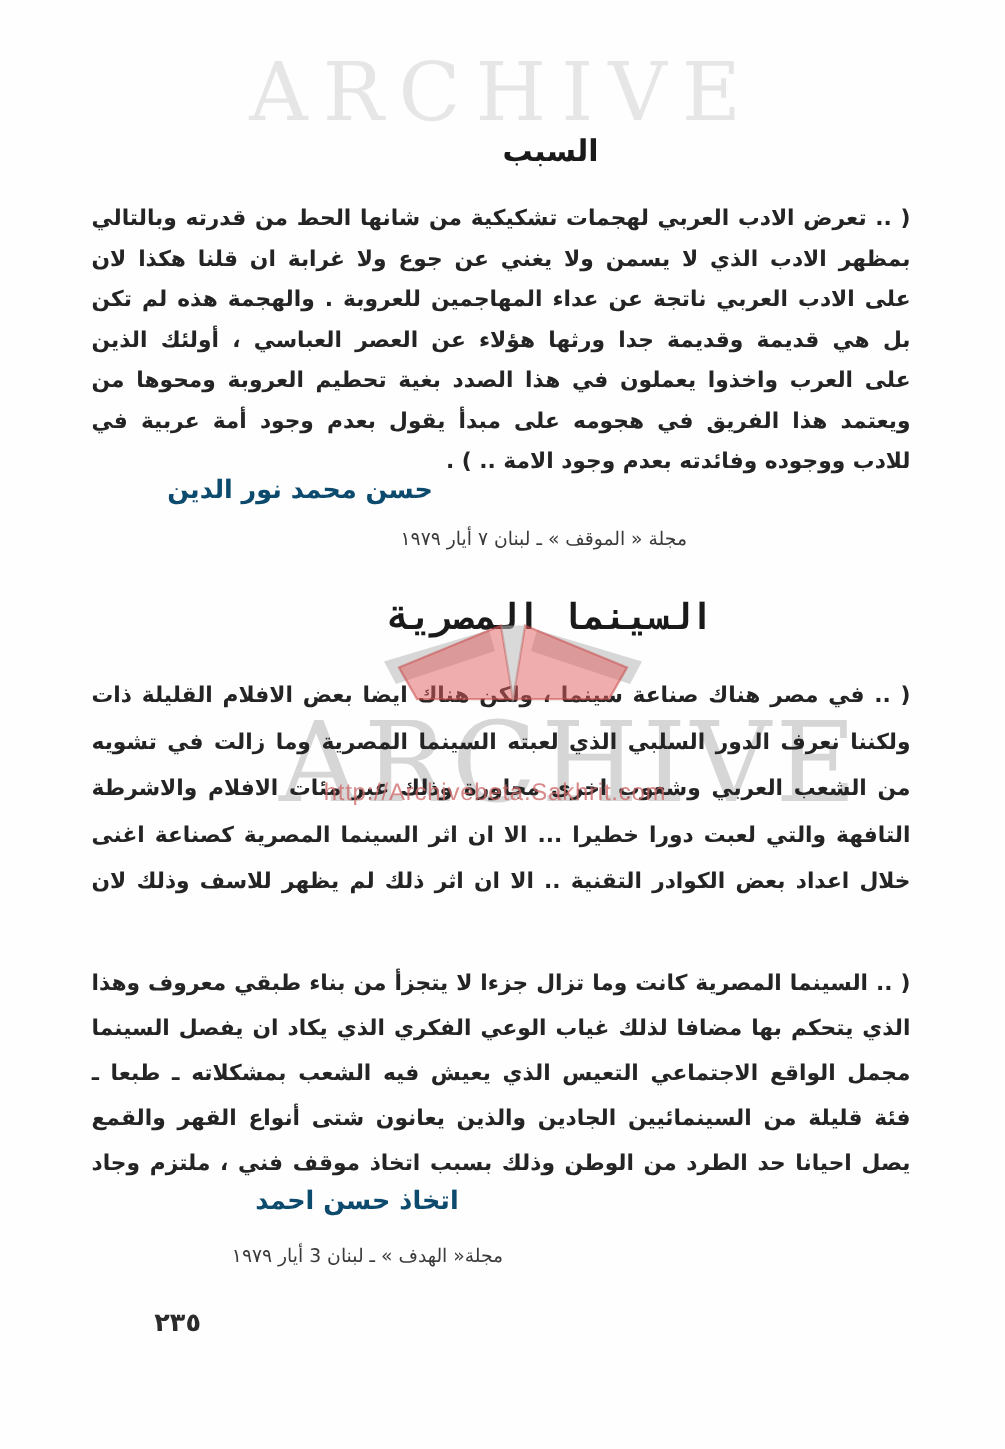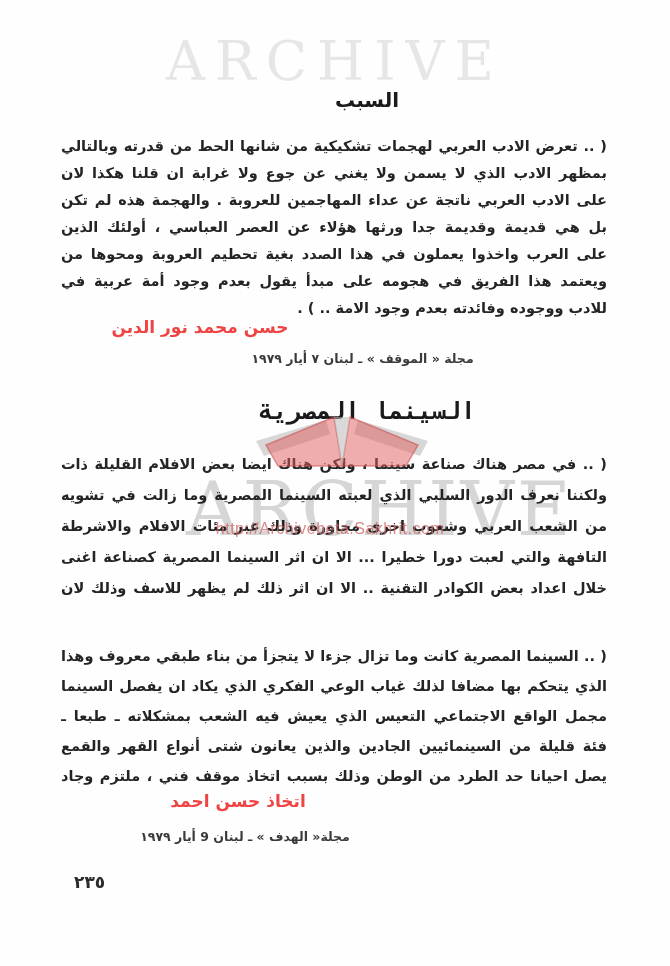--- a/index.html
+++ b/index.html
@@ -58,33 +58,33 @@
     text-align:justify;text-align-last:justify;
     white-space:normal;overflow:hidden;
   }
   .para .ln.last{text-align:center;text-align-last:right;}
   .p1{top:133px;}  .p1 .ln{height:27px;line-height:27px;}
   .p2{top:449px;}  .p2 .ln{height:31px;line-height:31px;}
   .p3{top:641px;}  .p3 .ln{height:30px;line-height:30px;}
   
   .author{
     position:absolute;direction:rtl;text-align:center;
-    font-size:17px;font-weight:800;color:#ef4444;z-index:2;
+    font-size:17px;font-weight:800;color:#0c4a6e;z-index:2;
   }
   .author.a1{top:317px;left:108px;width:184px;}
   .author.a2{top:791px;left:138px;width:200px;}
   .cite{
     position:absolute;direction:rtl;text-align:center;
-    font-size:12.5px;font-weight:700;color:#3a3a3a;z-index:2;
+    font-size:12.5px;font-weight:400;color:#3a3a3a;z-index:2;
   }
   .cite.c1{top:351px;left:245px;width:235px;}
   .cite.c2{top:829px;left:131px;width:228px;}
   .pagenum{
     position:absolute;top:872px;left:74px;width:60px;
-    direction:rtl;text-align:left;
+    direction:rtl;text-align:right;
     font-size:17px;font-weight:700;color:#2b2b2b;z-index:2;
   }
 </style>
 </head>
 <body>
 
 <div class="page">
 
   <div class="wm-top">ARCHIVE</div>
   <div class="wm-mid">ARCHIVE</div>
@@ -125,17 +125,17 @@
 
   <div class="para p3">
     <div class="ln">( .. السينما المصرية كانت وما تزال جزءا لا يتجزأ من بناء طبقي معروف وهذا البناء هو</div>
     <div class="ln">الذي يتحكم بها مضافا لذلك غياب الوعي الفكري الذي يكاد ان يفصل السينما عن</div>
     <div class="ln">مجمل الواقع الاجتماعي التعيس الذي يعيش فيه الشعب بمشكلاته ـ طبعا ـ باستثناء</div>
     <div class="ln">فئة قليلة من السينمائيين الجادين والذين يعانون شتى أنواع القهر والقمع والحرمان</div>
     <div class="ln">يصل احيانا حد الطرد من الوطن وذلك بسبب اتخاذ موقف فني ، ملتزم وجاد وشريف .. ) ..</div>
   </div>
 
   <div class="author a2">اتخاذ حسن احمد</div>
-  <div class="cite c2">مجلة« الهدف » ـ لبنان 9 أيار ١٩٧٩</div>
+  <div class="cite c2">مجلة« الهدف » ـ لبنان 3 أيار ١٩٧٩</div>
 
   <div class="pagenum">٢٣٥</div>
 
 </div>
 
 </body></html>

